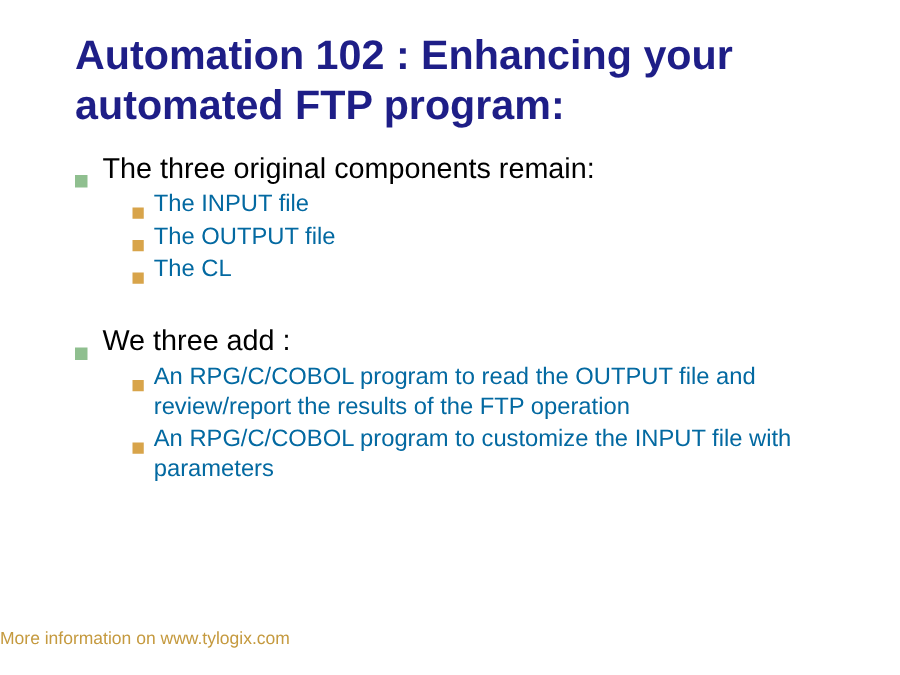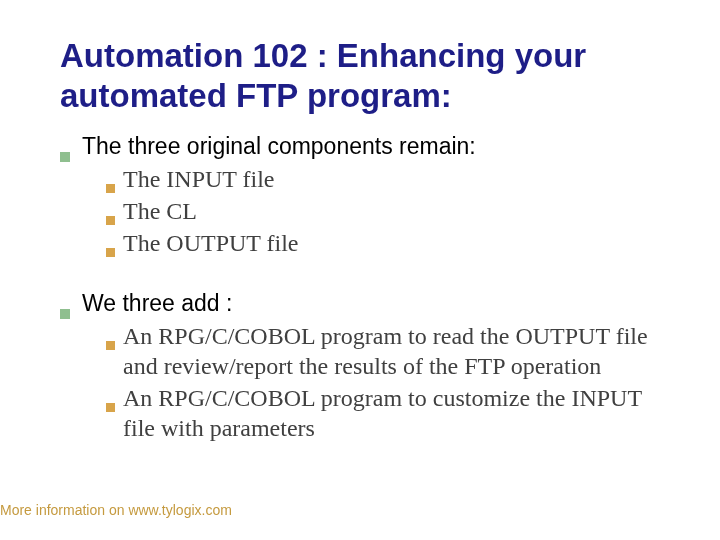--- a/index.html
+++ b/index.html
@@ -8,21 +8,21 @@
     width: 720px;
     height: 540px;
     background: #fff;
     font-family: Arial, Helvetica, sans-serif;
     overflow: hidden;
   }
   .slide {
     box-sizing: border-box;
     width: 720px;
     height: 540px;
-    padding: 36px 60px 0 60px;
+    padding: 24px 60px 0 60px;
     position: relative;
   }
   .title {
     font-size: 33px;
     font-weight: bold;
     color: #1e1e87;
     line-height: 1.2;
     margin: 0 0 18px 0;
   }
   .lvl1 {
@@ -56,24 +56,23 @@
   .bullet-sq-sm {
     width: 9px;
     height: 9px;
     background: #d8a44a;
     flex: 0 0 9px;
     margin-right: 8px;
     position: relative;
     top: 6px;
   }
   .lvl2-text {
-    font-size: 24px;
-    color: #404040;
+    font-size: 19px;
+    color: #0369a1;
     line-height: 1.25;
-    font-family: Liberation Serif, serif;
   }
   .gap {
     height: 10px;
   }
   .footer {
     position: absolute;
     bottom: 22px;
     left: 0;
     width: 720px;
     text-align: left;
@@ -96,25 +95,25 @@
       <div class="bullet-sq"></div>
       <div class="lvl1-text">The three original components remain:</div>
     </div>
     <div class="lvl2-group">
       <div class="lvl2">
         <div class="bullet-sq-sm"></div>
         <div class="lvl2-text">The INPUT file</div>
       </div>
       <div class="lvl2">
         <div class="bullet-sq-sm"></div>
-        <div class="lvl2-text">The CL</div>
+        <div class="lvl2-text">The OUTPUT file</div>
       </div>
       <div class="lvl2">
         <div class="bullet-sq-sm"></div>
-        <div class="lvl2-text">The OUTPUT file</div>
+        <div class="lvl2-text">The CL</div>
       </div>
     </div>
   </div>
 
   <div class="gap"></div>
 
   <div class="lvl1">
     <div class="lvl1-row">
       <div class="bullet-sq"></div>
       <div class="lvl1-text">We three add :</div>

